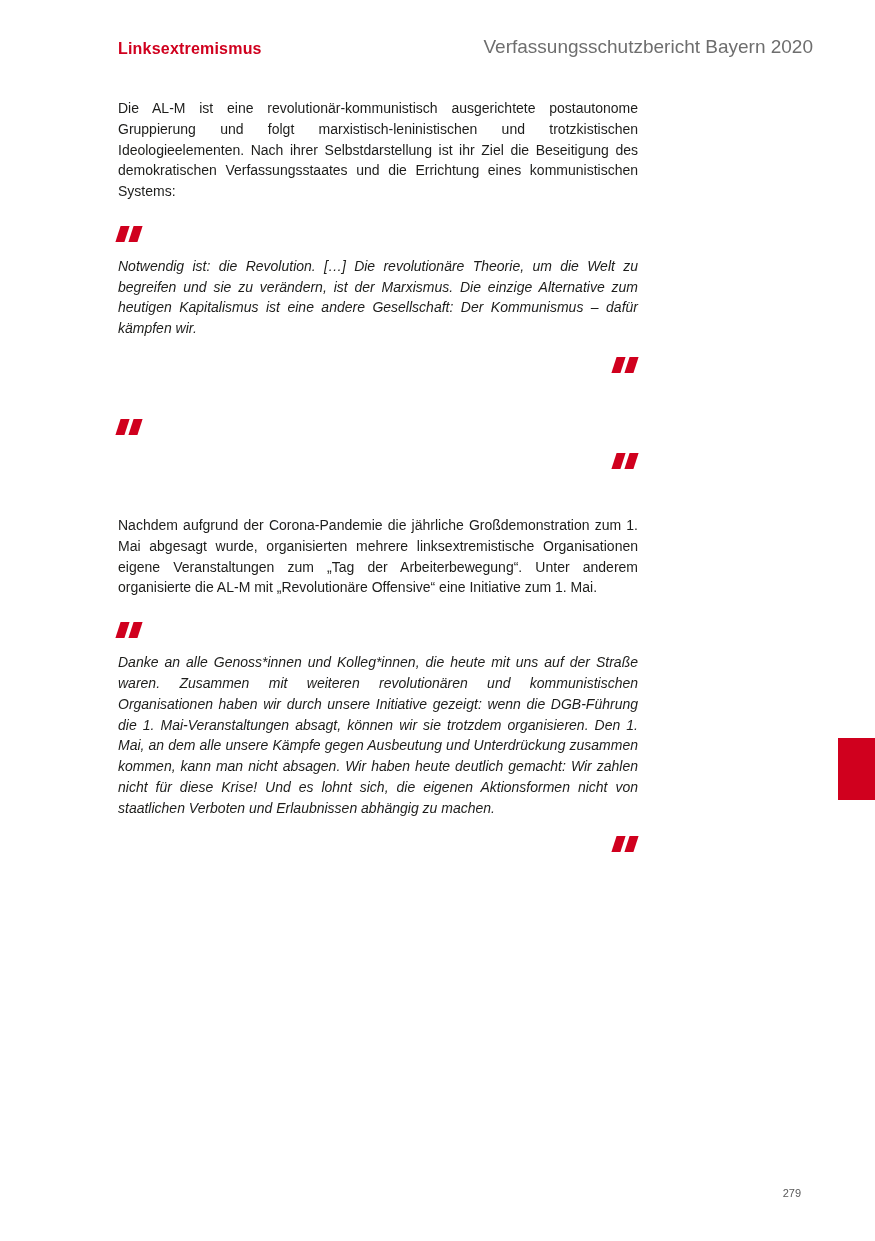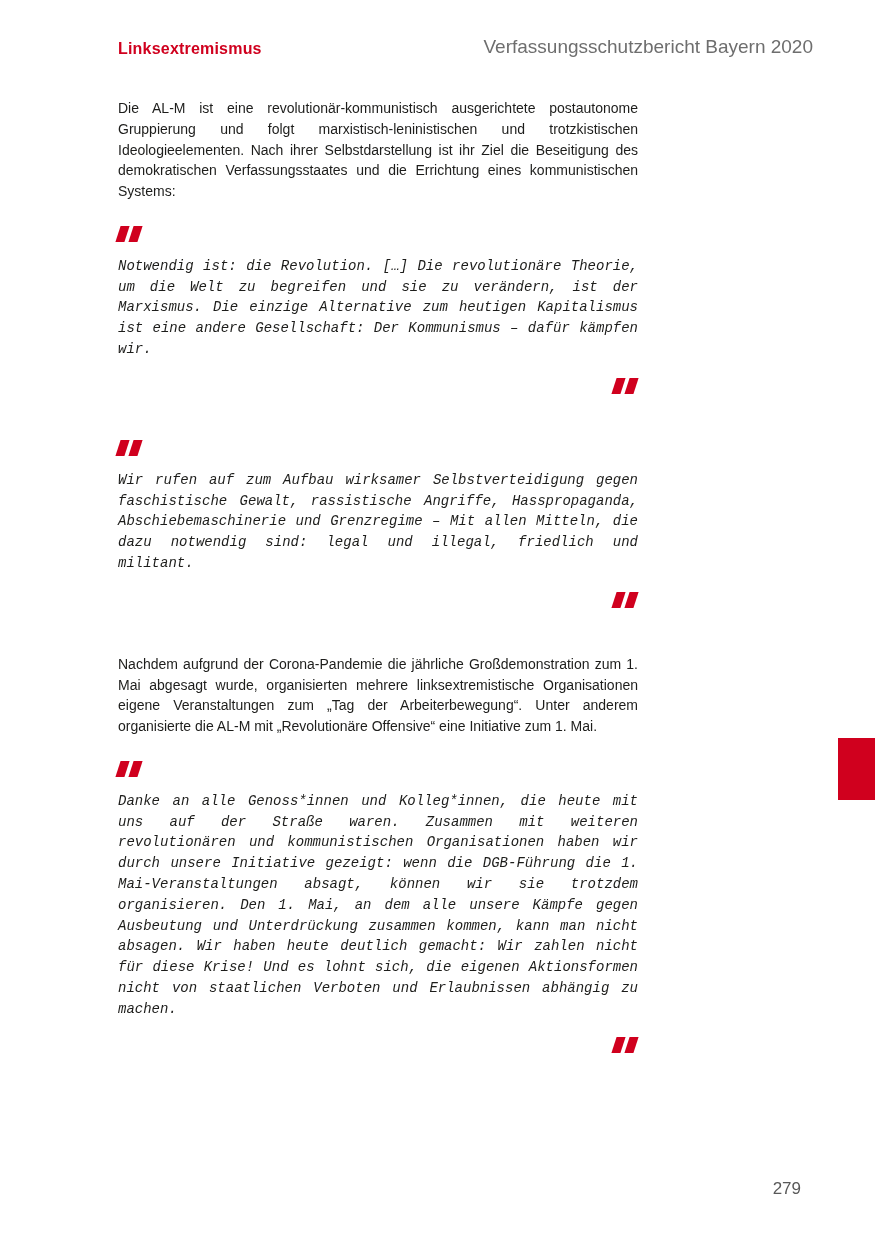--- a/index.html
+++ b/index.html
@@ -35,21 +35,21 @@
     margin: 40px 0 0 118px;
     width: 520px;
     font-size: 14px;
     line-height: 1.485;
   }
   .content p {
     text-align: justify;
     hyphens: manual;
   }
   .quote-text { font-style: italic; }
-  .quote-block { margin: 24px 0 46px; font-family: Liberation Mono, monospace; }
+  .quote-block { margin: 24px 0 46px; }
   .qmark {
     display: flex;
     gap: 4px;
     width: max-content;
   }
   .qmark .bar {
     display: block;
     width: 9px;
     height: 16px;
     background: #d0001e;
@@ -63,21 +63,21 @@
     top: 738px;
     width: 37px;
     height: 62px;
     background: #d0001e;
   }
   .page-number {
     position: absolute;
     right: 74px;
     bottom: 42px;
     color: #595959;
-    font-size: 17px;
+    font-size: 11px;
   }
 </style>
 </head>
 <body>
 
 <div class="page">
 
   <header class="page-header">
     <span class="section-title">Linksextremismus</span>
     <span class="report-title">Verfassungsschutzbericht Bayern 2020</span>
@@ -98,21 +98,20 @@
         <span class="bar"></span>
       </div>
     </div>
 
 
     <div class="quote-block">
       <div class="qmark open">
         <span class="bar"></span>
         <span class="bar"></span>
       </div>
-      <p class="quote-text">Wir rufen auf zum Aufbau wirksamer Selbstverteidigung gegen faschistische Gewalt, rassistische Angriffe, Hasspropaganda, Abschiebemaschinerie und Grenzregime – Mit allen Mitteln, die dazu notwendig sind: legal und illegal, friedlich und militant.</p>
       <div class="qmark close">
         <span class="bar"></span>
         <span class="bar"></span>
       </div>
     </div>
 
     <p class="body-para">Nachdem aufgrund der Corona-Pandemie die jährliche Groß­demonstration zum 1. Mai abgesagt wurde, organisierten mehrere linksextremistische Organisationen eigene Veranstaltungen zum „Tag der Arbeiterbewegung“. Unter anderem organisierte die AL-M mit „Revolutionäre Offensive“ eine Initiative zum 1. Mai.</p>
 
     <div class="quote-block">
       <div class="qmark open">

